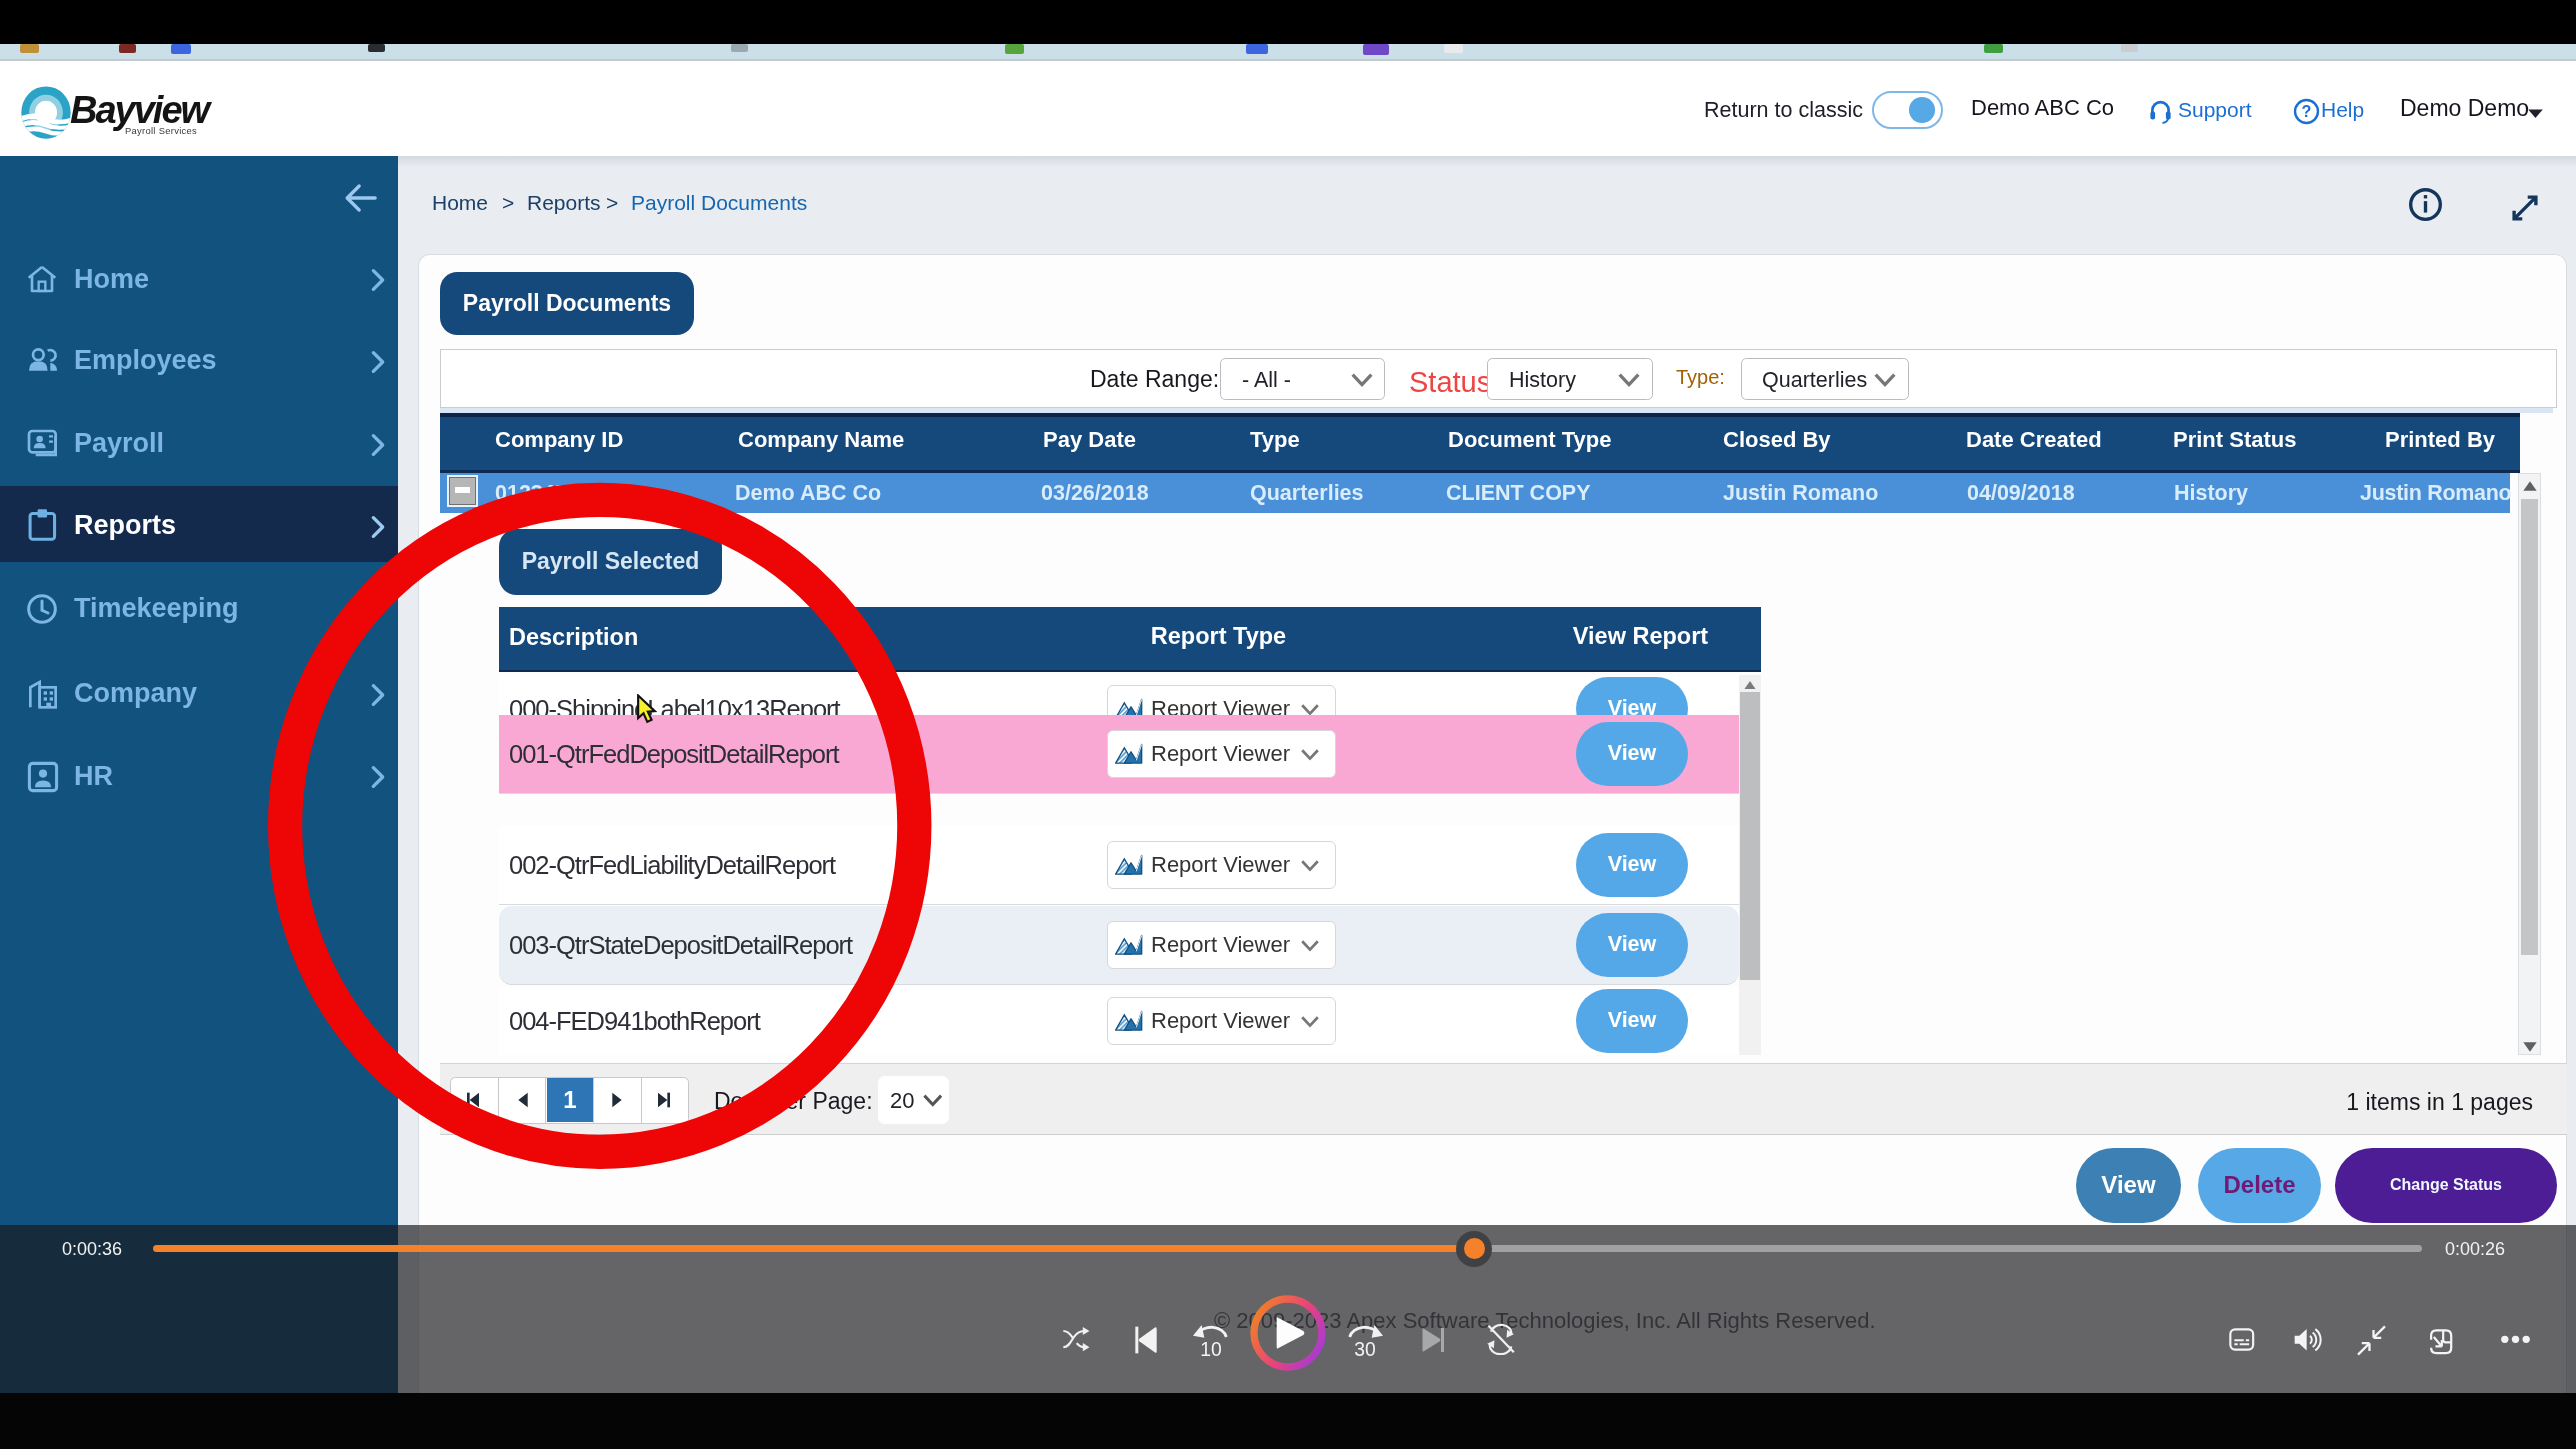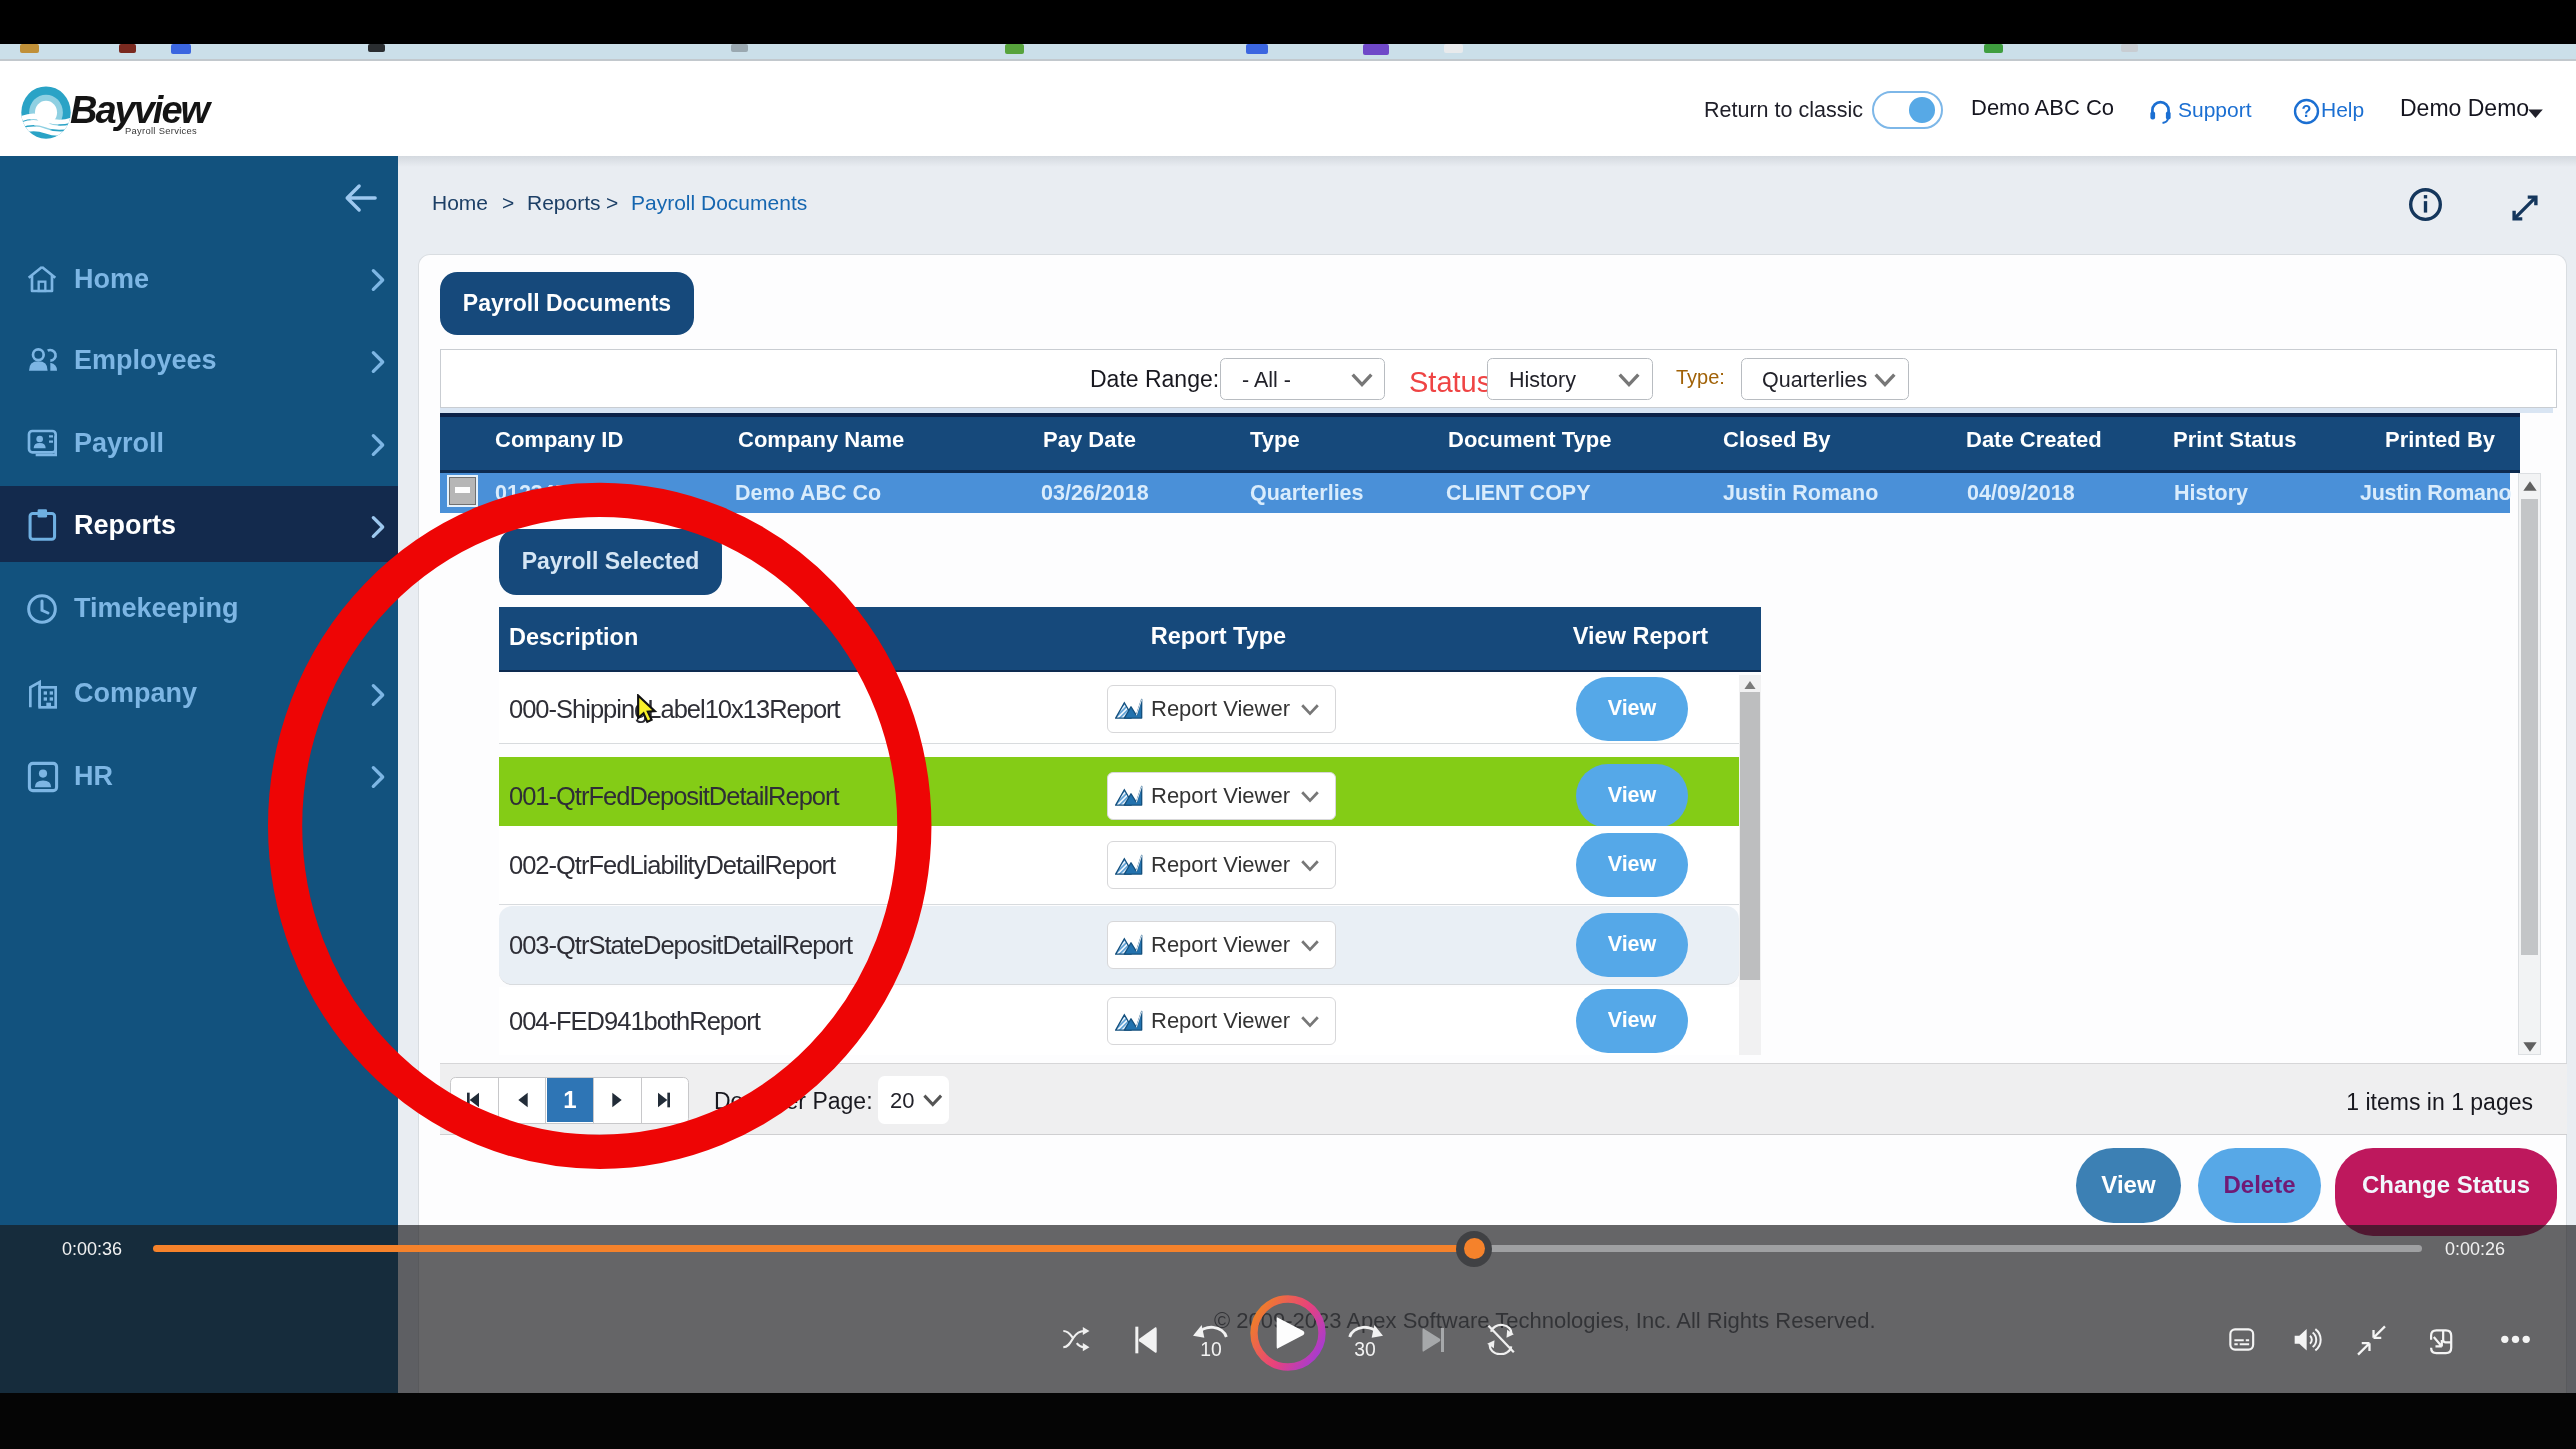--- a/index.html
+++ b/index.html
@@ -252,21 +252,21 @@
           <path d="M14 30 L24 13 L32 26 L40 2 L40 30 Z" fill="#2272ae" stroke="#14507e" stroke-width="2" stroke-linejoin="round"></path>
           <path d="M32 26 L40 2" stroke="#e8f2fb" stroke-width="1.5"></path>
         </svg>
         <div class="rvtxt">Report Viewer</div>
         <svg width="20" height="13.4" viewBox="0 0 36 24" style="position:absolute;right:14.8px;top:17.4px;">
           <path d="M4 4 L18 19 L32 4" fill="none" stroke="#777" stroke-width="5"></path>
         </svg>
       </div>
     <div class="viewpill">View</div>
   </div>
-  <div class="irow" style="top:757px;height:79px;background:#84cc16;border-bottom:1.3px solid #d8dbde;">
+  <div class="irow" style="top:715px;height:79px;background:#f9a8d4;border-bottom:1.3px solid #d8dbde;">
     <div class="desc">001-QtrFedDepositDetailReport</div>
     <div class="rvbox">
         <svg width="28" height="21.5" viewBox="0 0 42 32" style="position:absolute;left:6.7px;top:12px;">
           <defs>
             <pattern id="hat" width="5" height="5" patternUnits="userSpaceOnUse" patternTransform="rotate(45)">
               <rect width="5" height="5" fill="#e8f2fb"></rect>
               <rect width="2.4" height="5" fill="#5b9fd4"></rect>
             </pattern>
           </defs>
           <path d="M1 30 L14 7 L24 24 L24 30 Z" fill="url(#hat)" stroke="#14507e" stroke-width="2"></path>
@@ -374,21 +374,21 @@
   <div class="abs" style="left:714px;top:1088px;font-size:23px;color:#18181f;">Docs per Page:</div>
   <div class="abs" style="left:878px;top:1076px;width:71px;height:48px;background:#fff;border-radius:6.7px;"></div>
   <div class="abs" style="left:890px;top:1088px;font-size:22px;color:#22222a;">20</div>
   <svg class="abs" style="left:922px;top:1093px;" width="21.5" height="14.8" viewBox="0 0 36 24">
       <path d="M4 4 L18 19 L32 4" fill="none" stroke="#555" stroke-width="5"></path>
     </svg>
   <div class="abs" style="left:2198px;top:1089px;width:335px;text-align:right;font-size:23px;color:#18181f;">1 items in 1 pages</div>
 
   <div class="abs" style="left:2076px;top:1148px;width:105px;height:75px;background:#3c80b4;border-radius:38px;color:#fff;font-size:24px;font-weight:bold;text-align:center;line-height:74px;">View</div>
   <div class="abs" style="left:2198px;top:1148px;width:123px;height:75px;background:#57a8e7;border-radius:38px;color:#701a75;font-size:24px;font-weight:bold;text-align:center;line-height:74px;">Delete</div>
-  <div class="abs" style="left:2335px;top:1148px;width:222px;height:88px;background:#be185d;border-radius:38px;color:#f0f7fd;font-size:24px;font-weight:bold;text-align:center;line-height:74px;">Change Status</div>
+  <div class="abs" style="left:2335px;top:1148px;width:222px;height:75px;background:#4c1d95;border-radius:38px;color:#f0f7fd;font-size:16px;font-weight:bold;text-align:center;line-height:74px;">Change Status</div>
 
   <svg class="abs" style="left:0;top:0;" width="2576" height="1449" viewBox="0 0 3840 2160">
       <ellipse cx="894" cy="1231" rx="469" ry="486" fill="none" stroke="#ee0505" stroke-width="51"></ellipse>
     </svg>
 
   <svg class="abs" style="left:636px;top:694px;" width="21.5" height="31" viewBox="0 0 20 28">
       <path d="M2 1 L2 22 L7 17.5 L10.5 25.5 L14.5 23.5 L11 16 L17.5 15.5 Z" fill="#f7ef2a" stroke="#111" stroke-width="2"></path>
     </svg>
 
   <div class="abs" style="left:0;top:1225px;width:2576px;height:168px;background:rgba(25,25,28,0.67);"></div>

